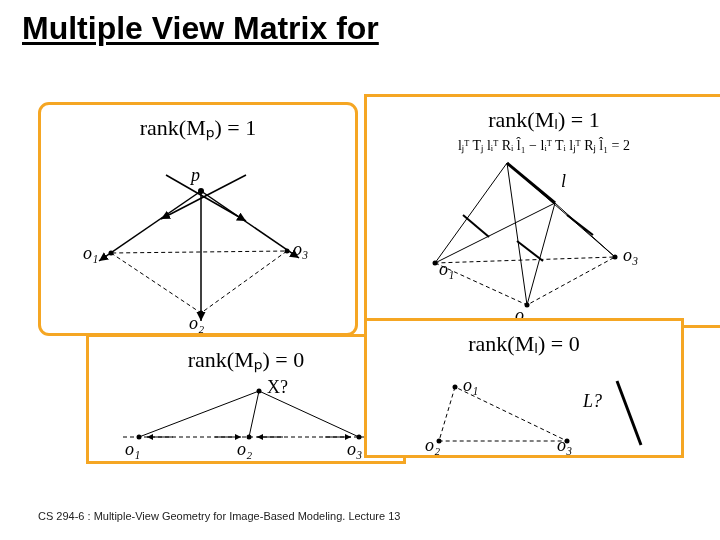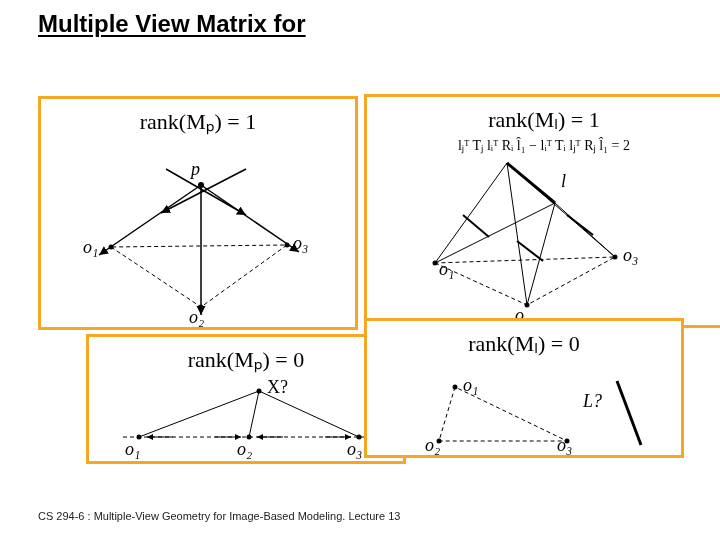--- a/index.html
+++ b/index.html
@@ -6,38 +6,38 @@
   body {
     width: 720px;
     height: 540px;
     background: #fff;
     font-family: Verdana, Geneva, sans-serif;
     position: relative;
     overflow: hidden;
   }
   .title {
     font-weight: bold;
-    font-size: 24px;
+    font-size: 32px;
     line-height: 1.15;
-    padding: 10px 0 6px 38px;
+    padding: 10px 0 6px 22px;
     text-decoration: underline;
     text-underline-offset: 3px;
   }
   .grid {
     position: absolute;
     left: 38px;
     top: 94px;
     width: 650px;
   }
   .panel {
     position: absolute;
     border: 3px solid #f5a623;
     background: #fff;
   }
-  .panel.top-left   { left: 0;    top: 2px;    width: 320px; height: 234px; }
+  .panel.top-left   { left: 0;    top: 8px;    width: 320px; height: 234px; border-radius: 11px; }
   .panel.top-right  { left: 326px; top: 0;   width: 360px; height: 234px; }
   .panel.bot-left   { left: 0;    top: 240px; width: 320px; height: 130px; margin-left: 48px; }
   .panel.bot-right  { left: 326px; top: 224px; width: 320px; height: 140px; }
 
   .eq-rank {
     font-family: "Times New Roman", serif;
     font-size: 22px;
     text-align: center;
     padding-top: 6px;
   }

